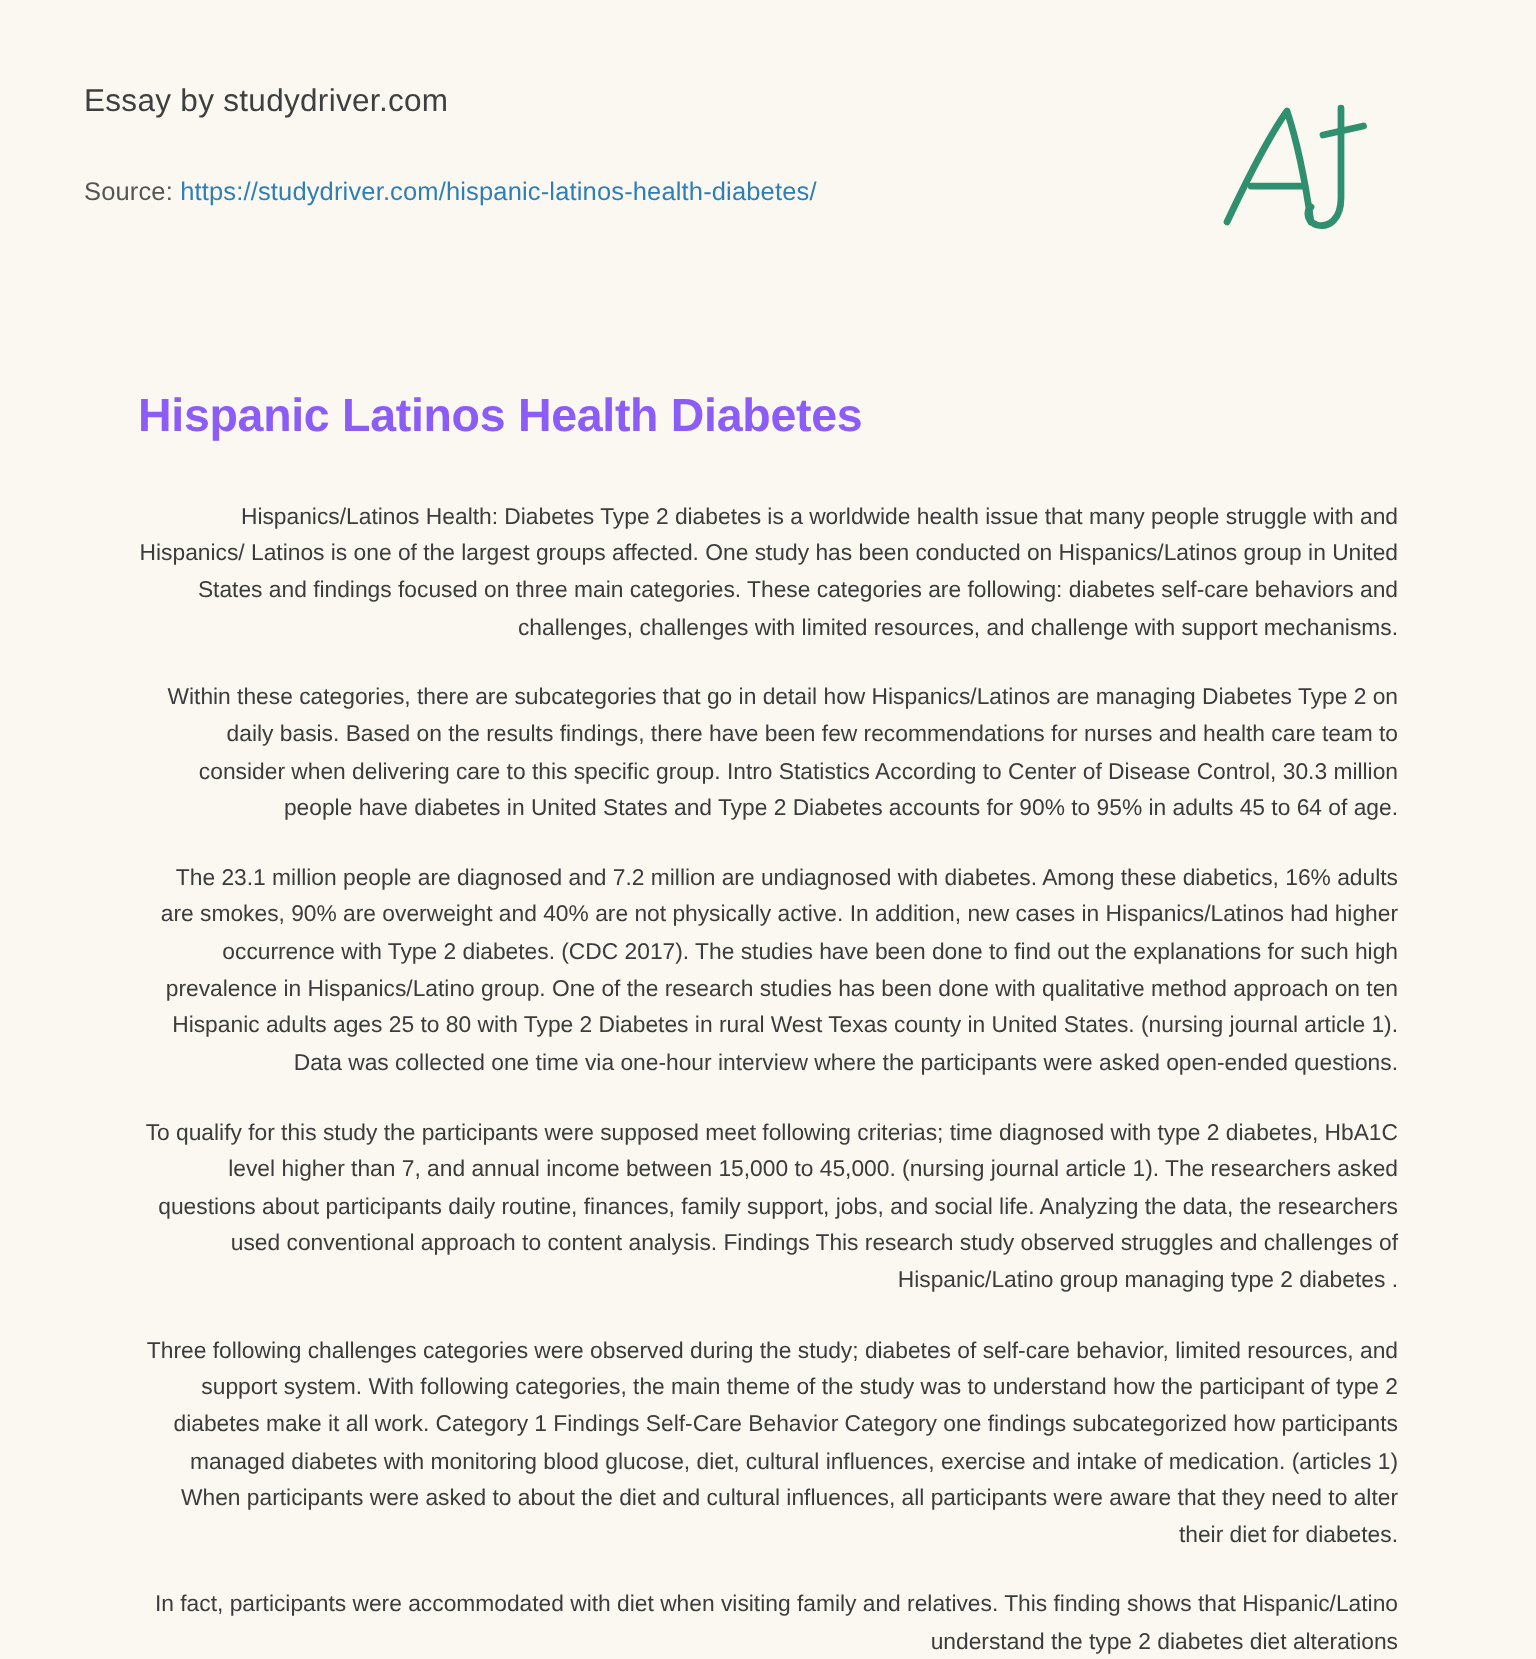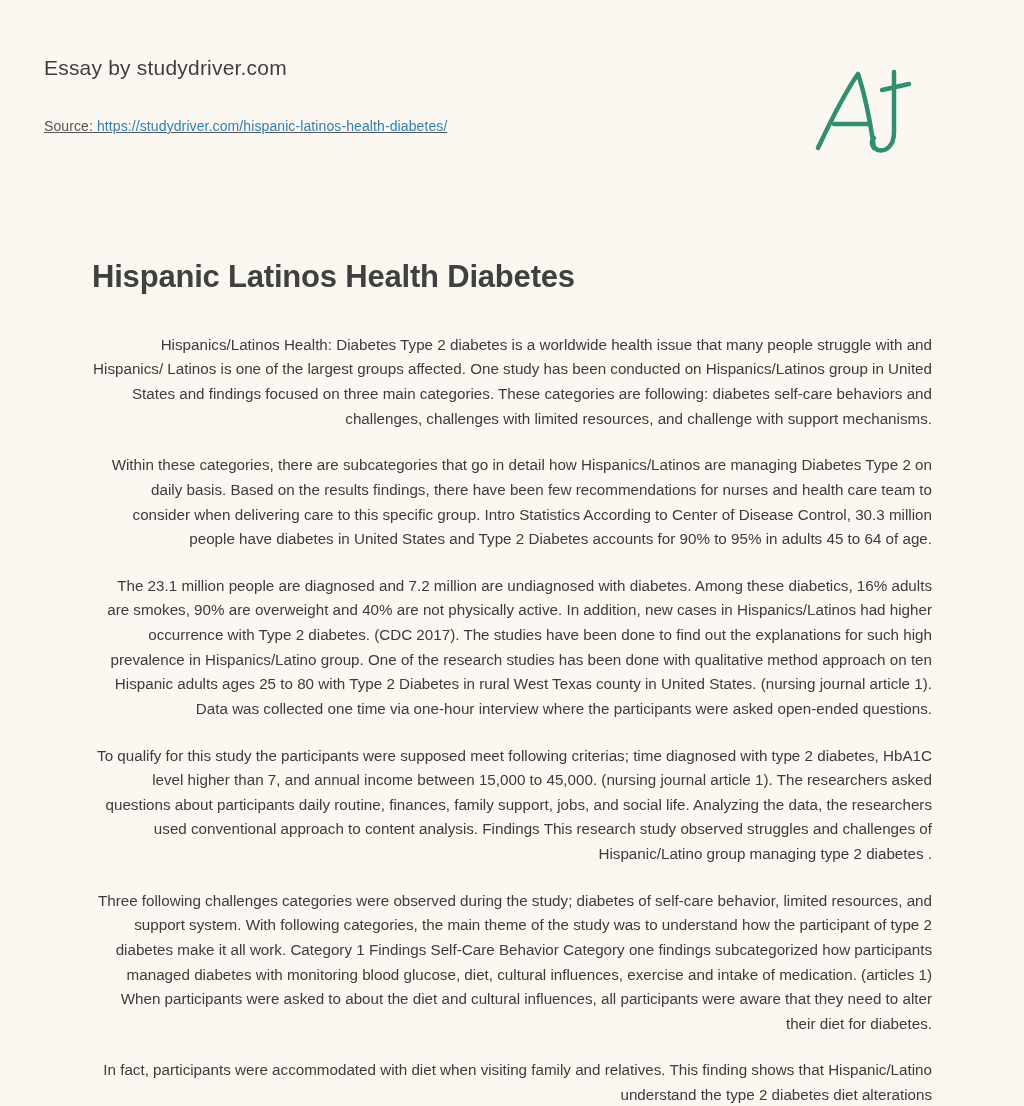--- a/index.html
+++ b/index.html
@@ -16,39 +16,38 @@
   }
   .page {
     position: relative;
     width: 1024px;
     min-height: 1106px;
     box-sizing: border-box;
     padding: 0;
   }
   .header {
     position: relative;
-    padding: 56px 92px 0 44px;
+    padding: 56px 92px 0 56px;
     height: 180px;
     box-sizing: border-box;
   }
   .essay-by {
     font-size: 21px;
     color: #3f3f3f;
     letter-spacing: 0.2px;
     margin: 0 0 38px 0;
     font-weight: 400;
   }
   .essay-by .brand {
     color: #3f3f3f;
   }
   .source-line {
-    font-size: 14px;
+    font-size: 17px;
     color: #555;
     letter-spacing: 0.1px;
-    text-decoration: underline;
   }
   .source-label {
     color: #555;
   }
   .source-url {
     color: #2f7fb5;
     text-decoration: none;
     word-break: break-all;
   }
   .logo {
@@ -60,21 +59,21 @@
   }
   .logo svg {
     display: block;
   }
   .title {
     margin: 78px 0 0 0;
     padding: 0 92px;
     font-size: 31px;
     line-height: 1.25;
     font-weight: 700;
-    color: #404040;
+    color: #8b5cf6;
     letter-spacing: -0.2px;
   }
   .content {
     padding: 36px 92px 60px 92px;
   }
   .content p {
     font-size: 15.2px;
     line-height: 1.62;
     color: #3c3c3c;
     margin: 0 0 22px 0;

